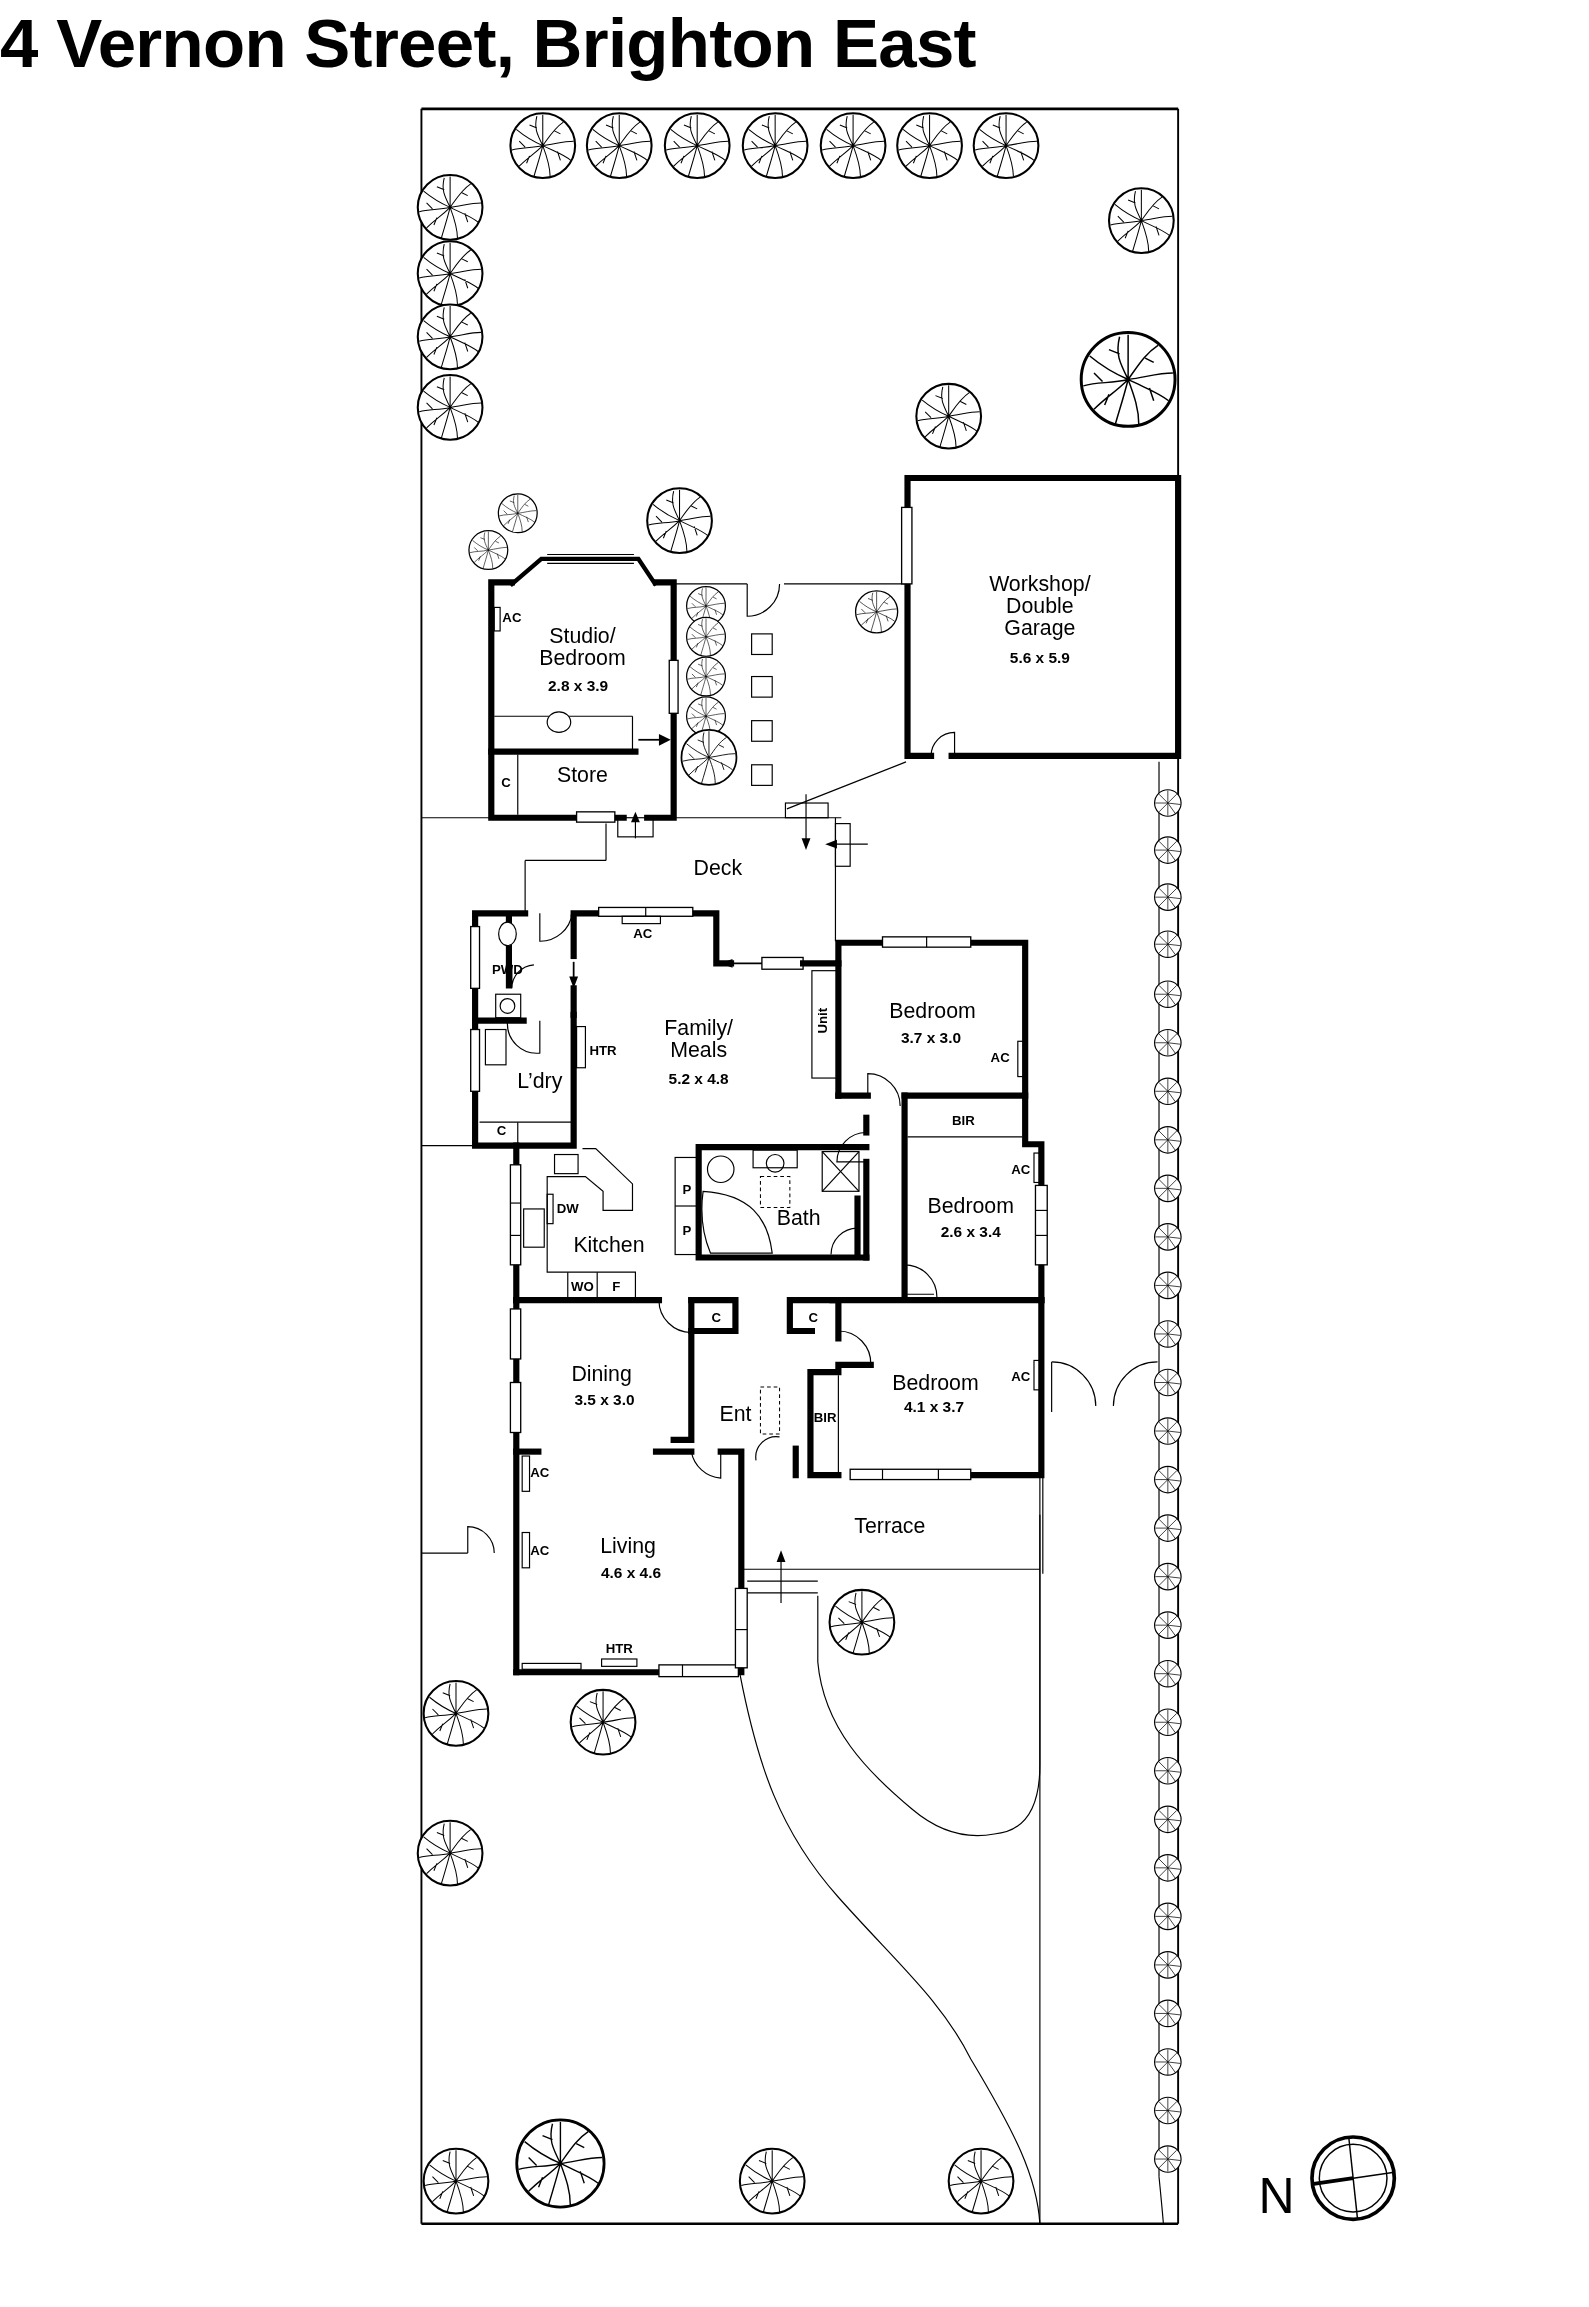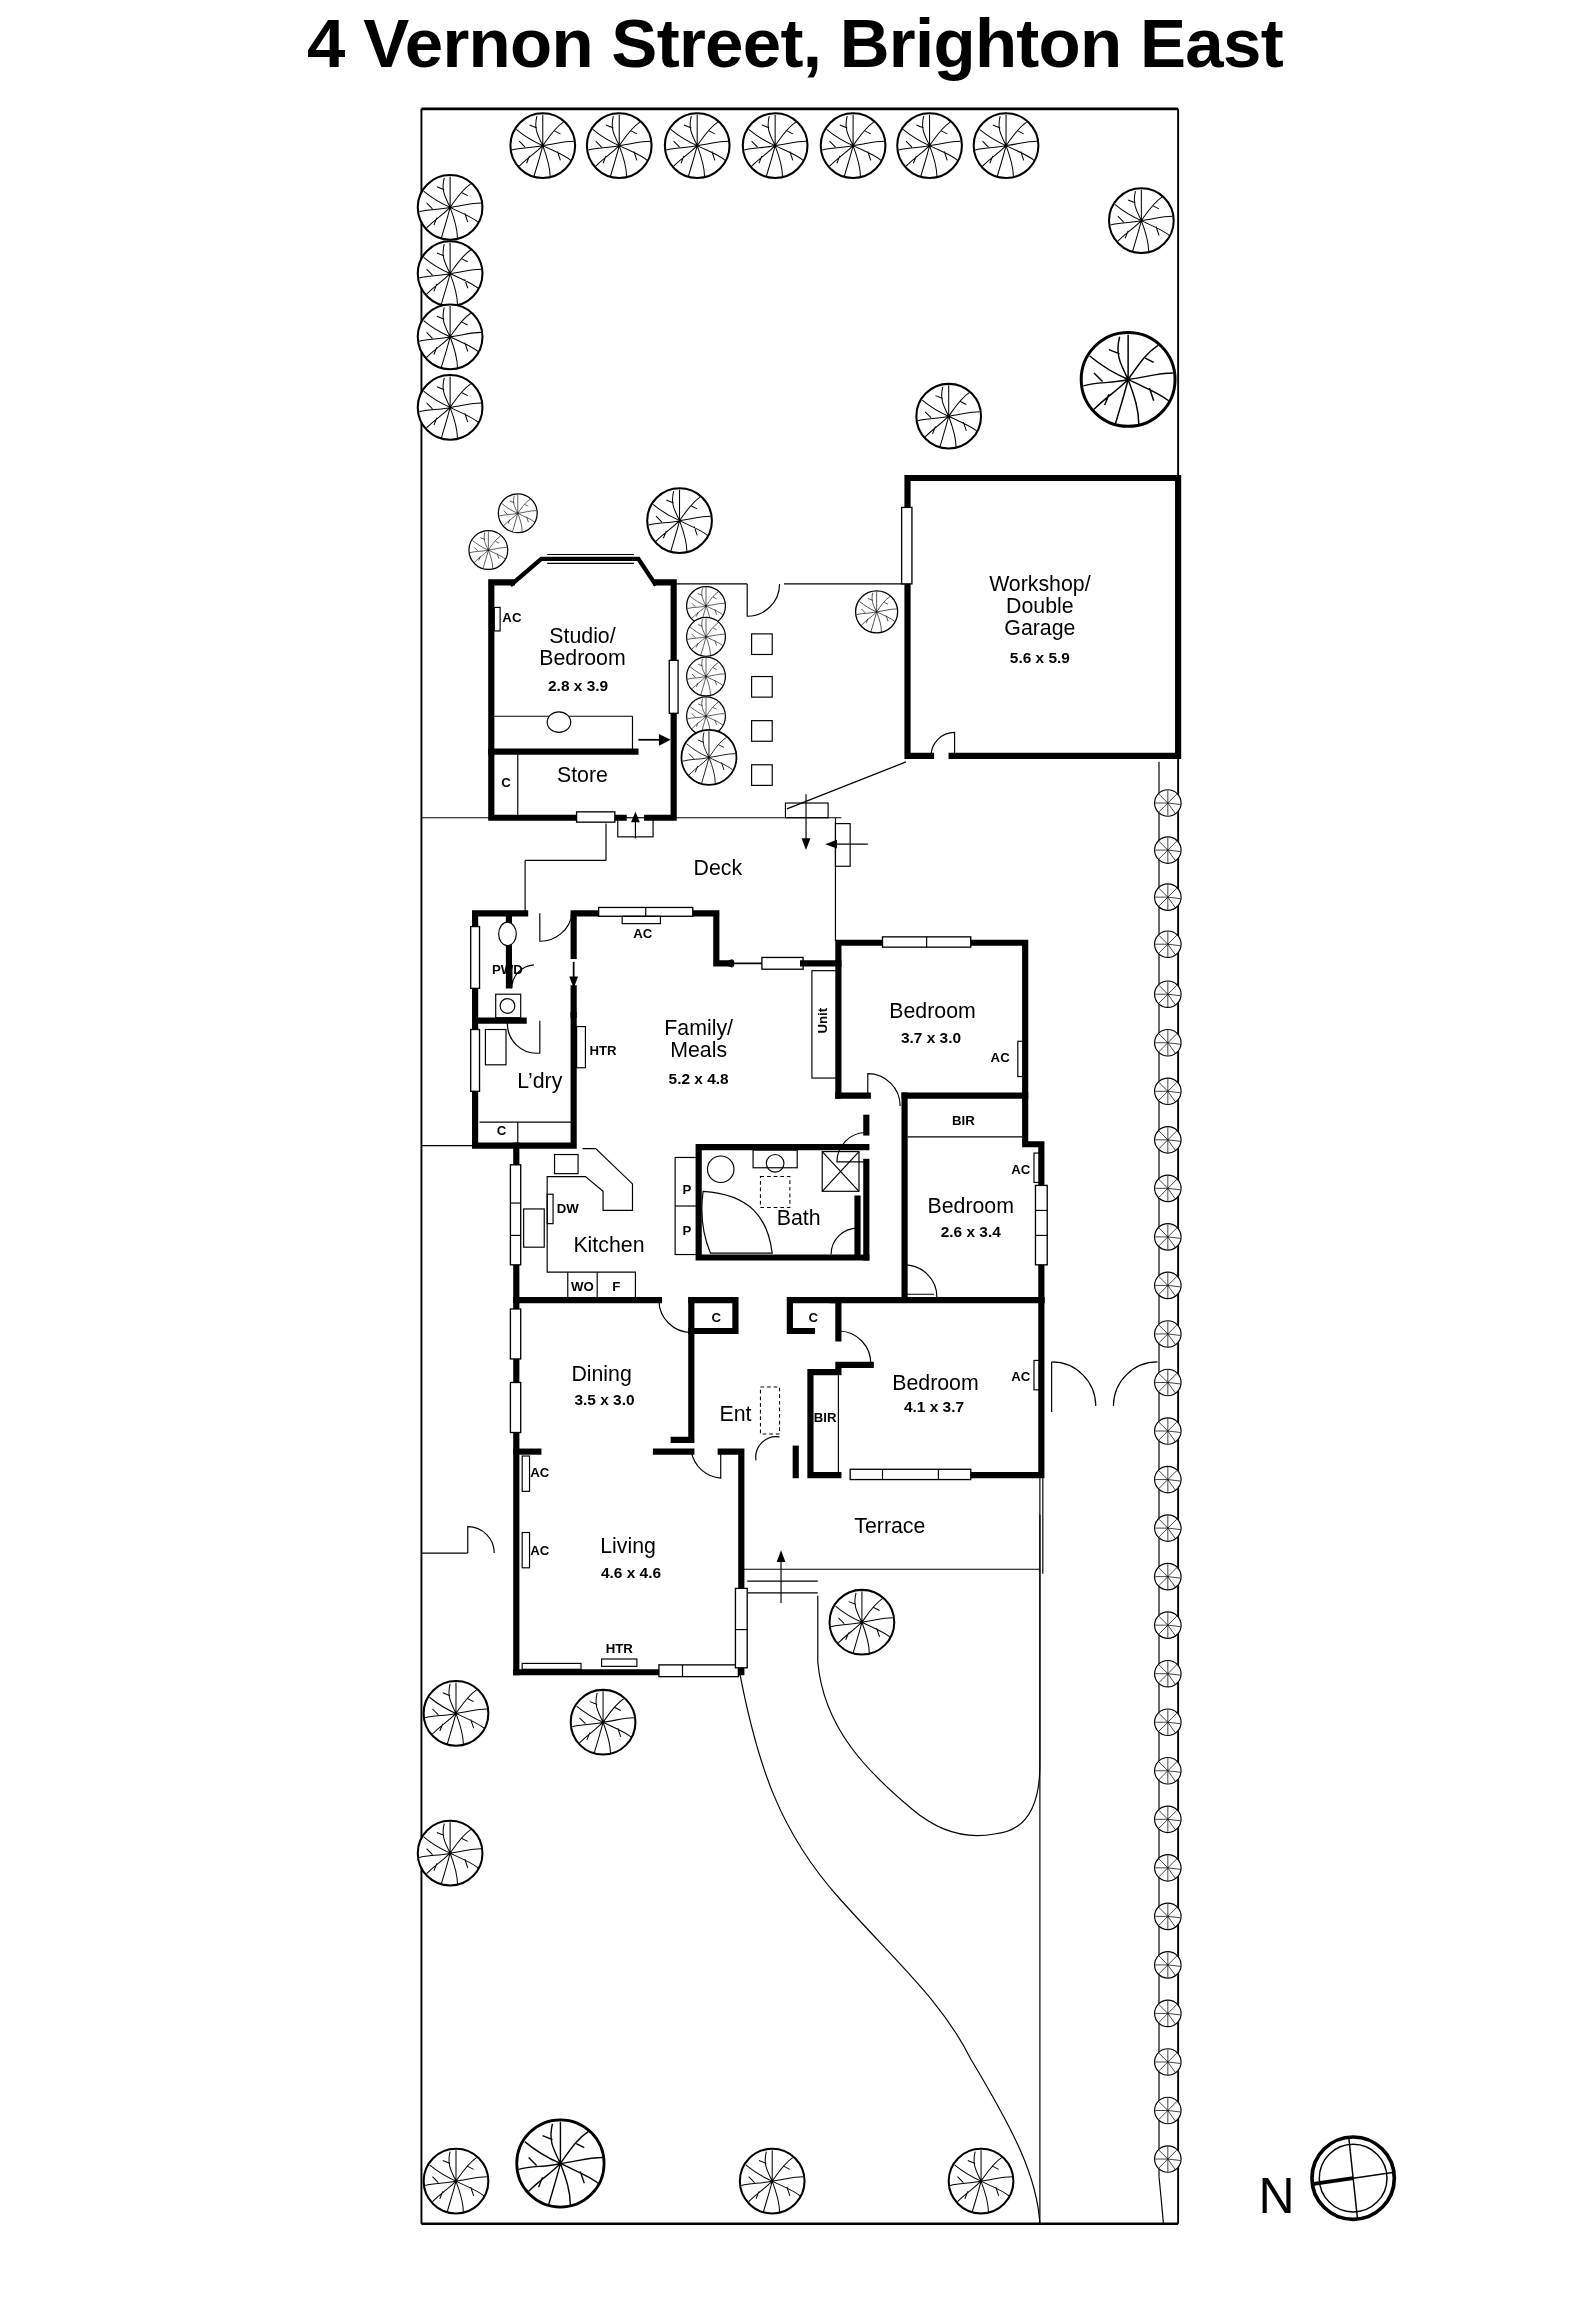--- a/index.html
+++ b/index.html
@@ -1,17 +1,17 @@
 <!DOCTYPE html>
 <html style="font-size:11px"><head>
 <meta charset="utf-8">
 <style>
   html, body { margin:0; padding:0; background:#ffffff; }
   body { width:1590px; height:2307px; overflow:hidden; position:relative; font-family:"Liberation Sans", sans-serif; }
-  .title { position:absolute; left:0; top:4.1px; width:1590px; text-align:center; font-family:"Liberation Sans", sans-serif; font-weight:bold; font-size:69px; color:#000; letter-spacing:-0.7px; }
+  .title { position:absolute; left:0; top:4.1px; width:1590px; font-family:"Liberation Sans", sans-serif; font-weight:bold; font-size:69px; color:#000; letter-spacing:-0.7px; }
   svg.plan { position:absolute; left:0; top:0; }
   .wall { fill:none; stroke:#000; stroke-width:4.2; stroke-linecap:square; stroke-linejoin:miter; }
   .thin { fill:none; stroke:#000; stroke-width:0.8; }
   .med { fill:none; stroke:#000; stroke-width:1.2; }
   .bound { fill:none; stroke:#000; stroke-width:1.3; }
   .win { fill:#fff; stroke:#000; stroke-width:0.9; }
   .lbl { font-family:"Liberation Sans", sans-serif; fill:#000; text-anchor:middle; }
   .room { font-size:14.5px; }
   .dim { font-size:10.5px; font-weight:bold; }
   .tag { font-size:9px; font-weight:bold; }

